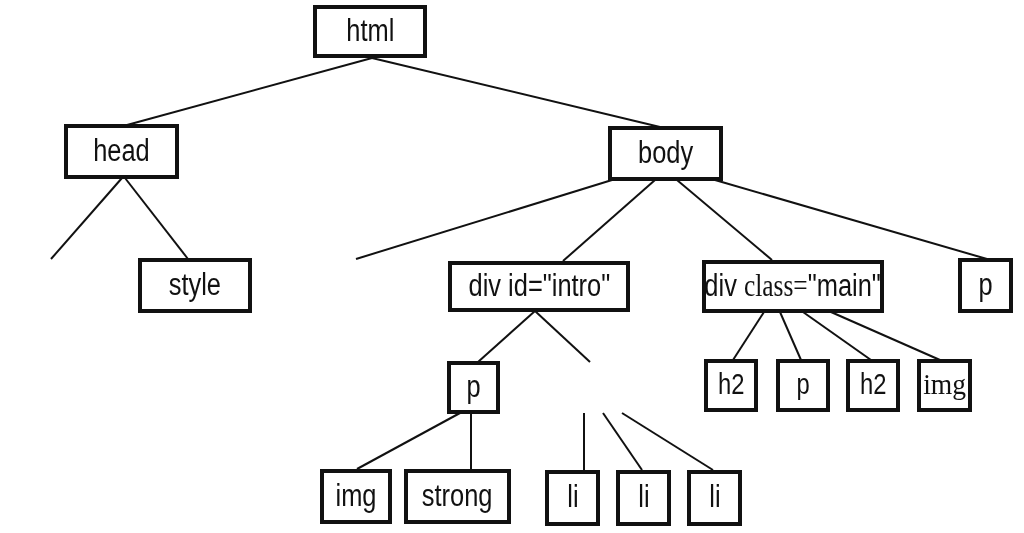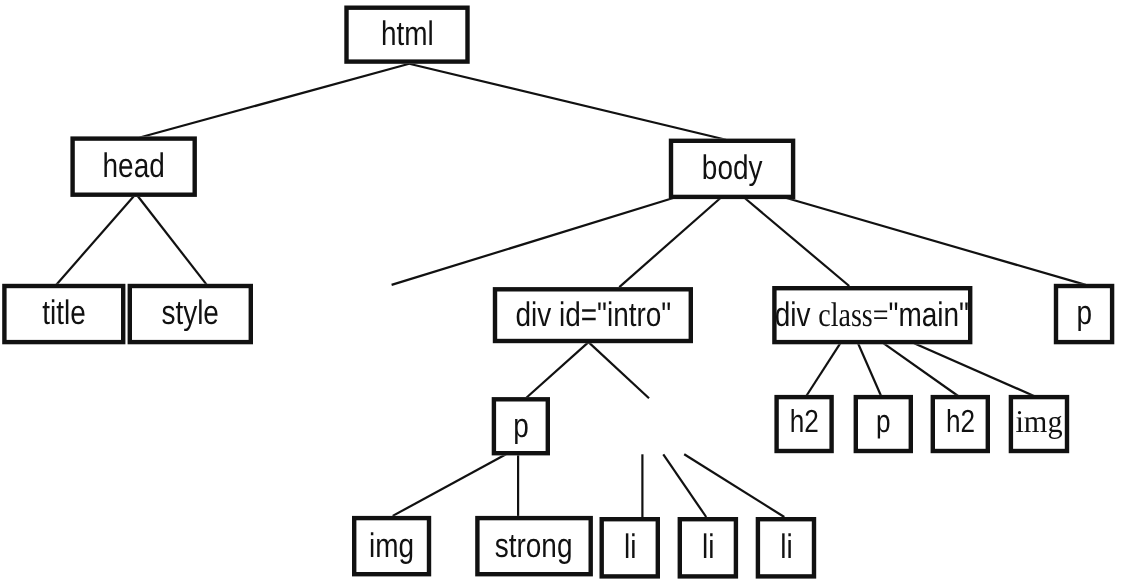--- a/index.html
+++ b/index.html
@@ -87,24 +87,21 @@
     <span class="lbl">html</span>
   </div>
 
   <div class="node" style="left:608px; top:126px; width:115px; height:55px;">
     <span class="lbl">body</span>
   </div>
   <div class="node" style="left:64px;  top:124px; width:115px; height:55px;">
     <span class="lbl">head</span>
   </div>
 
-  <div class="node" style="left:2px;   top:258px; width:112px; height:55px;">
-    <span class="lbl">title</span>
-  </div>
-  <div class="node" style="left:116px; top:258px; width:114px; height:55px;">
+  <div class="node" style="left:138px; top:258px; width:114px; height:55px;">
     <span class="lbl">style</span>
   </div>
   <div class="node" style="left:448px; top:261px; width:182px; height:51px;">
     <span class="lbl">div id="intro"</span>
   </div>
   <div class="node" style="left:702px; top:260px; width:182px; height:53px;">
     <span class="lbl"><span>div </span><span class="serif">class=</span><span>"main"</span></span>
   </div>
   <div class="node" style="left:958px; top:258px; width:55px;  height:55px;">
     <span class="lbl">p</span>
@@ -122,21 +119,21 @@
   <div class="node" style="left:846px; top:359px; width:54px; height:53px;">
     <span class="lbl mid">h2</span>
   </div>
   <div class="node" style="left:917px; top:359px; width:55px; height:53px;">
     <span class="lbl mid serif serif-only">img</span>
   </div>
 
   <div class="node" style="left:320px; top:469px; width:72px;  height:55px;">
     <span class="lbl">img</span>
   </div>
-  <div class="node" style="left:432px; top:469px; width:107px; height:55px;">
+  <div class="node" style="left:404px; top:469px; width:107px; height:55px;">
     <span class="lbl">strong</span>
   </div>
   <div class="node" style="left:545px; top:470px; width:55px; height:56px;">
     <span class="lbl">li</span>
   </div>
   <div class="node" style="left:616px; top:470px; width:55px; height:56px;">
     <span class="lbl">li</span>
   </div>
   <div class="node" style="left:687px; top:470px; width:55px; height:56px;">
     <span class="lbl">li</span>

